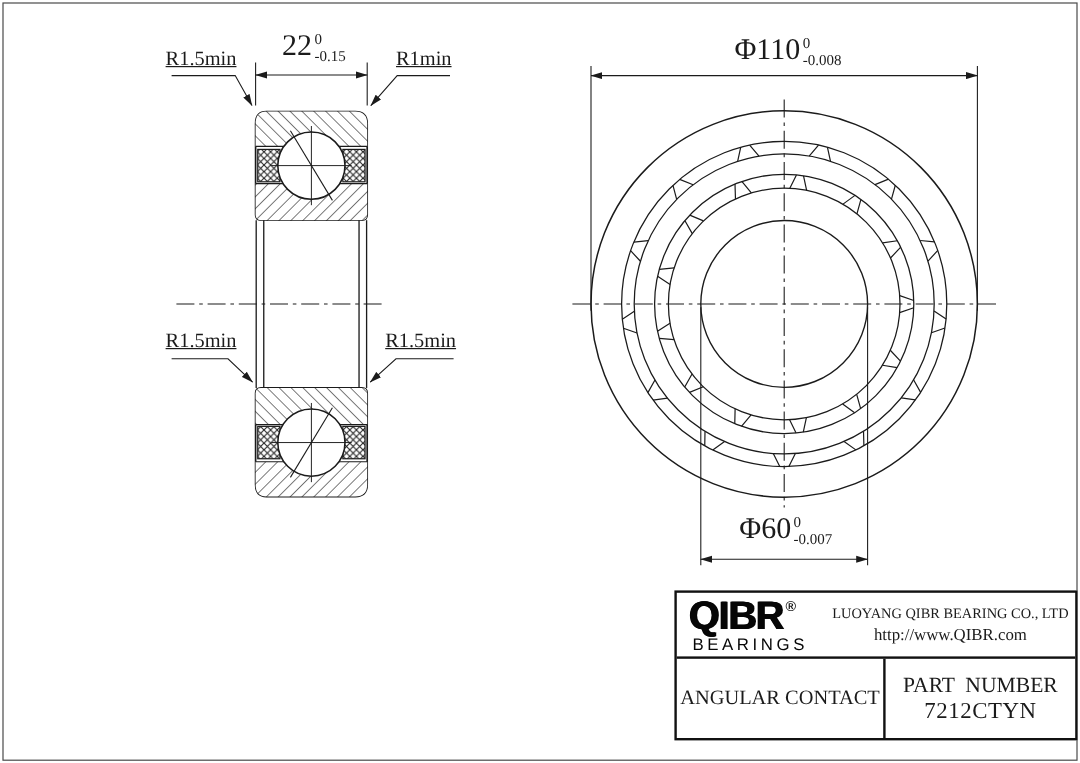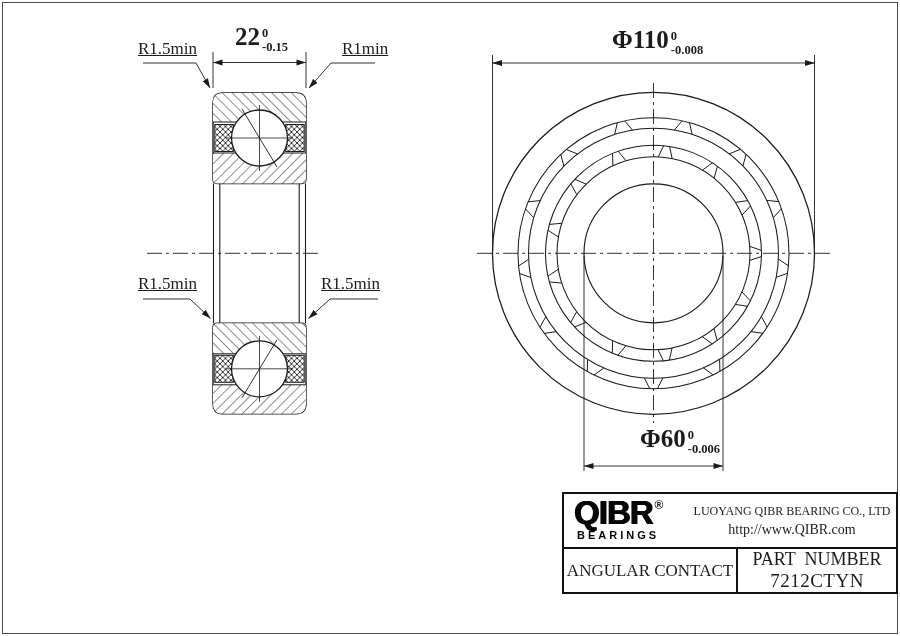--- a/index.html
+++ b/index.html
@@ -8,44 +8,44 @@
     font-family:"Liberation Serif", serif; color:#1b1b1b; overflow:hidden;
   }
   .frame { position:absolute; inset:2px; border:1px solid #4a4a4a; pointer-events:none; }
   svg.drawing { position:absolute; left:0; top:0; }
 
   
   .dim-label {
     position:absolute; font-size:17px; line-height:1.15;
     white-space:pre; letter-spacing:0px;text-decoration:underline;
   }
-  .dim-group { position:absolute; display:flex; align-items:flex-start; white-space:pre;font-weight:bold; }
+  .dim-group { position:absolute; display:flex; align-items:flex-end; white-space:pre; }
   .dim-value { font-size:25px; line-height:1.05; }
   .dim-tol {
     display:inline-flex; flex-direction:column; align-items:flex-start;
     font-size:12.5px; line-height:1.12; margin-left:2px; transform:translateY(2px);
   }
 
   
   .title-block {
-    position:absolute; left:562px; top:492px; width:336px; height:102px;
+    position:absolute; left:562px; top:492px; width:336px; height:125px;
     border:2px solid #111; box-sizing:border-box; background:#fff;
     display:flex; flex-direction:column;
   }
   .tb-top { height:53px; border-bottom:2px solid #111; display:flex; flex-shrink:0; }
   .tb-logo-cell { width:128px; padding:3px 0 0 10px; box-sizing:border-box; }
   .tb-brand-row { display:flex; align-items:flex-start; }
   .tb-brand {
     font-family:"Liberation Sans", sans-serif; font-weight:bold; font-size:33px;
     line-height:0.95; letter-spacing:-1px; color:#060606;
     text-shadow:0.8px 0 #060606, -0.4px 0 #060606;
   }
   .tb-reg { font-family:"Liberation Sans", sans-serif; font-size:12px; font-weight:bold; margin:1px 0 0 2px; }
   .tb-brand-sub {
-    font-family:"Liberation Sans", sans-serif; font-weight:bold; font-size:11px;
+    font-family:"Liberation Sans", sans-serif; font-weight:normal; font-size:14px;
     letter-spacing:3px; margin:1px 0 0 3px; color:#060606;
   }
   .tb-company-cell {
     flex:1; display:flex; flex-direction:column; justify-content:center; align-items:center;
     gap:3px; padding-right:4px;
   }
   .tb-company { font-size:12px; white-space:pre; }
   .tb-website { font-size:14px; white-space:pre; }
   .tb-bottom { flex:1; display:flex; }
   .tb-product-cell {
@@ -153,39 +153,39 @@
   <div class="dim-label" style="left:138px; top:39px;">R1.5min</div>
 
   <div class="dim-group" style="left:235px; top:24px;">
     <span class="dim-value">22</span>
     <span class="dim-tol">
       <span>0</span>
       <span>-0.15</span>
     </span>
   </div>
 
-  <div class="dim-label" style="left:342px; top:39px;">R1min</div>
+  <div class="dim-label" style="left:330px; top:39px;">R1min</div>
 
   <div class="dim-label" style="left:138px; top:274px;">R1.5min</div>
 
   <div class="dim-label" style="left:321px; top:274px;">R1.5min</div>
 
   <div class="dim-group" style="left:612px; top:27px;">
     <span class="dim-value">Φ110</span>
     <span class="dim-tol">
       <span>0</span>
       <span>-0.008</span>
     </span>
   </div>
 
-  <div class="dim-group" style="left:616px; top:426px;margin-left:24px;">
+  <div class="dim-group" style="left:616px; top:426px;">
     <span class="dim-value">Φ60</span>
     <span class="dim-tol">
       <span>0</span>
-      <span>-0.006</span>
+      <span>-0.007</span>
     </span>
   </div>
 
   <div class="title-block">
     <div class="tb-top">
       <div class="tb-logo-cell">
         <div class="tb-brand-row">
           <span class="tb-brand">QIBR</span>
           <span class="tb-reg">®</span>
         </div>

